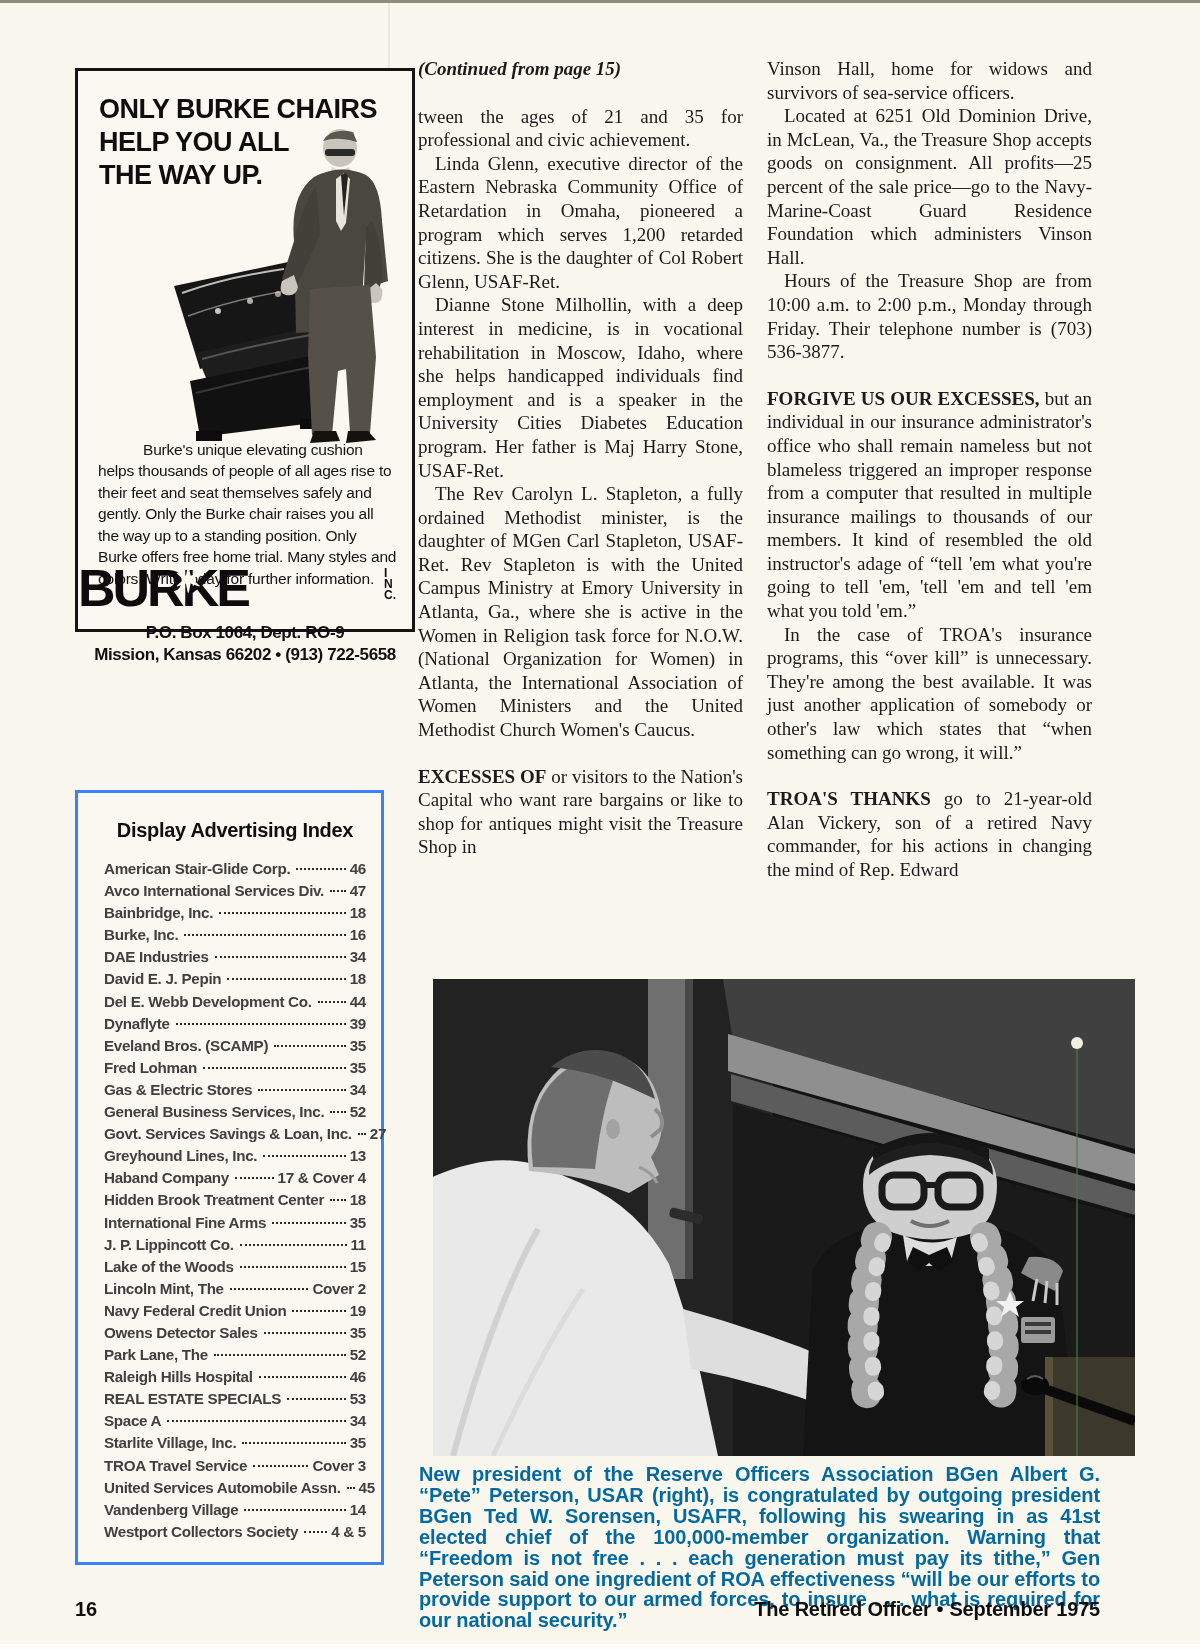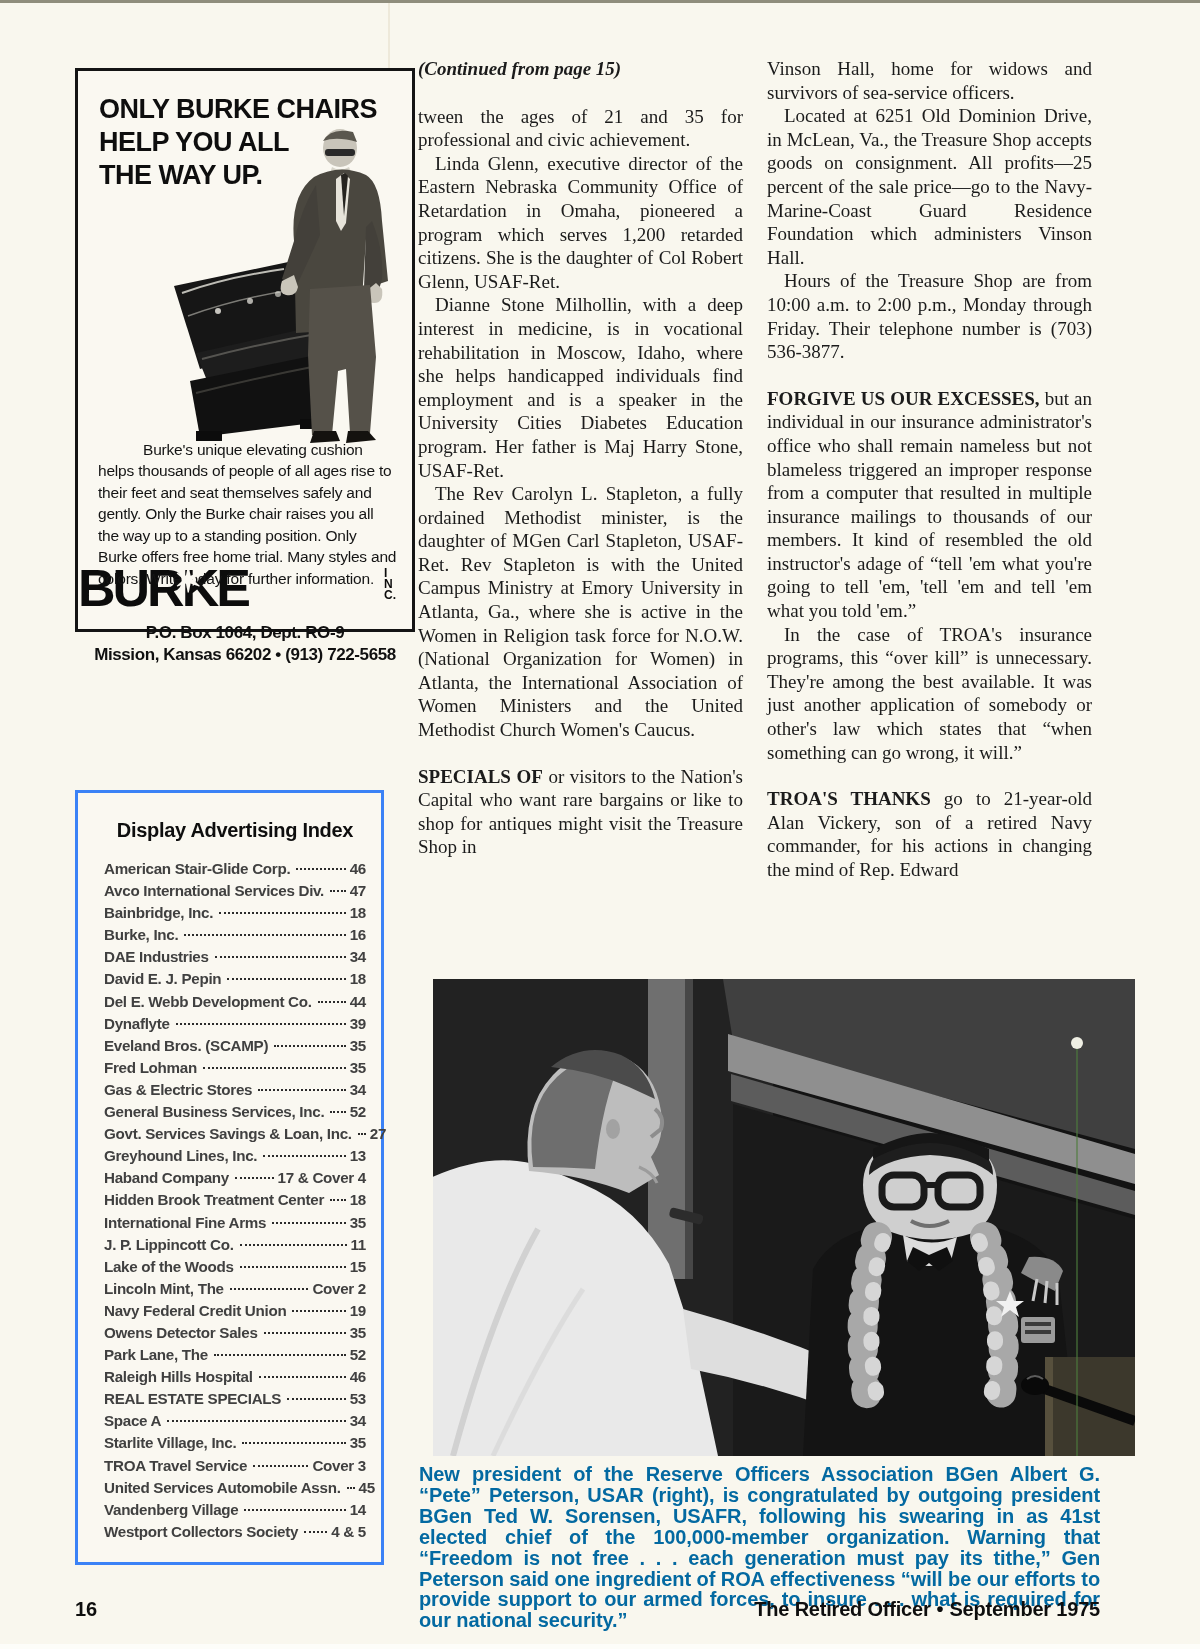--- a/index.html
+++ b/index.html
@@ -329,21 +329,21 @@
       <div>
 
           <p class="para noindent"><span class="lead"></span><span>tween the ages of 21 and 35 for professional and civic achievement.</span></p>
 
           <p class="para indent"><span class="lead"></span><span>Linda Glenn, executive director of the Eastern Nebraska Community Office of Retardation in Omaha, pioneered a program which serves 1,200 retarded citizens. She is the daughter of Col Robert Glenn, USAF-Ret.</span></p>
 
           <p class="para indent"><span class="lead"></span><span>Dianne Stone Milhollin, with a deep interest in medicine, is in vocational rehabilitation in Moscow, Idaho, where she helps handicapped individuals find employment and is a speaker in the University Cities Diabetes Education program. Her father is Maj Harry Stone, USAF-Ret.</span></p>
 
           <p class="para indent"><span class="lead"></span><span>The Rev Carolyn L. Stapleton, a fully ordained Methodist minister, is the daughter of MGen Carl Stapleton, USAF-Ret. Rev Stapleton is with the United Campus Ministry at Emory University in Atlanta, Ga., where she is active in the Women in Religion task force for N.O.W. (National Organization for Women) in Atlanta, the International Association of Women Ministers and the United Methodist Church Women's Caucus.</span></p>
 
-          <p class="para section"><span class="lead">SPECIALS OF</span><span> or visitors to the Nation's Capital who want rare bargains or like to shop for antiques might visit the Treasure Shop in</span></p>
+          <p class="para section"><span class="lead">EXCESSES OF</span><span> or visitors to the Nation's Capital who want rare bargains or like to shop for antiques might visit the Treasure Shop in</span></p>
         </div>
     </div>
     <div class="col">
       <div>
 
           <p class="para noindent"><span class="lead"></span><span>Vinson Hall, home for widows and survivors of sea-service officers.</span></p>
 
           <p class="para indent"><span class="lead"></span><span>Located at 6251 Old Dominion Drive, in McLean, Va., the Treasure Shop accepts goods on consignment. All profits—25 percent of the sale price—go to the Navy-Marine-Coast Guard Residence Foundation which administers Vinson Hall.</span></p>
 
           <p class="para indent"><span class="lead"></span><span>Hours of the Treasure Shop are from 10:00 a.m. to 2:00 p.m., Monday through Friday. Their telephone number is (703) 536-3877.</span></p>

